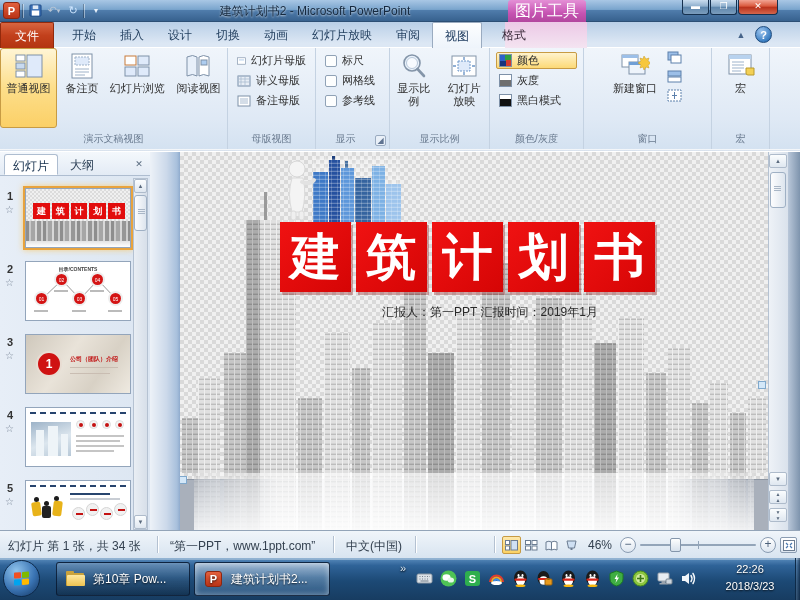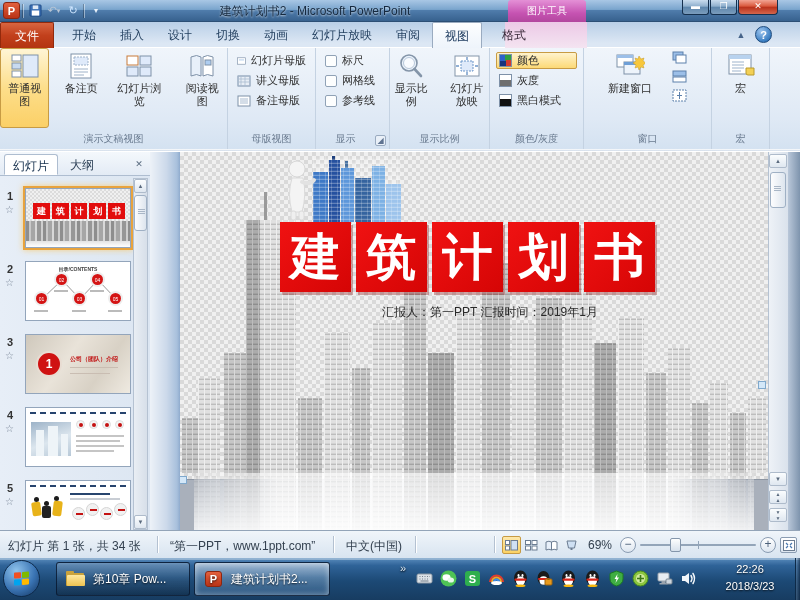--- a/index.html
+++ b/index.html
@@ -14,21 +14,21 @@
 .ppticon{width:17px;height:17px;border-radius:3px;background:linear-gradient(#e2603d,#b93316);
  color:#fff;font-weight:bold;font-size:11px;display:flex;align-items:center;justify-content:center;border:1px solid #8c2610}
 .qat .qsep{width:1px;height:14px;background:rgba(255,255,255,.45);box-shadow:-1px 0 0 rgba(0,0,0,.25)}
 .qbtn{width:16px;height:16px;display:flex;align-items:center;justify-content:center;font-size:11px;color:#e8f1fa}
 .qbtn.gray{color:#b9c6d4}
 .qbtn.blue{color:#cfe6ff}
 #win-title{position:absolute;left:170px;top:3px;width:290px;text-align:center;color:#15293f;font-size:12px;
  text-shadow:0 1px 2px rgba(255,255,255,.7);white-space:nowrap}
 #ctx-tool{position:absolute;left:508px;top:0;width:78px;height:22px;
  background:linear-gradient(180deg,#e490d6,#c653b2 60%,#b2469e);color:#fff;
- display:flex;align-items:center;justify-content:center;font-size:10px;border-radius:3px 3px 0 0}
+ display:flex;align-items:center;justify-content:center;font-size:16px;border-radius:3px 3px 0 0}
 .winbtns{position:absolute;right:22px;top:0;display:flex}
 .wbtn{height:15px;border:1px solid #15304e;border-top:none;color:#fff;font-size:9px;line-height:13px;text-align:center;
  background:linear-gradient(180deg,#c9dcee,#8fafcd 45%,#5d86ac 50%,#7b9cbc);border-radius:0 0 3px 3px;margin-left:1px}
 .wbtn.min{width:27px}.wbtn.max{width:27px}
 .wbtn.close{width:40px;background:linear-gradient(180deg,#f2a493,#d9583c 45%,#b8301a 50%,#d4664c);border-radius:0 0 4px 4px}
 
 
 #tabrow{position:absolute;left:0;top:22px;width:800px;height:25px;
  background:linear-gradient(180deg,#b9cfe7,#dce7f4 85%)}
 #ctx-tab-bg{position:absolute;left:505px;top:0;width:82px;height:26px;background:linear-gradient(180deg,#ecc9e6,#f4e4f1)}
@@ -42,21 +42,21 @@
 #ribbon-help{position:absolute;right:28px;top:4px;width:17px;height:17px;border-radius:50%;
  background:radial-gradient(circle at 35% 30%,#9cc4ee,#3a7ec2 70%,#265e9b);color:#fff;font-weight:bold;
  font-size:11px;text-align:center;line-height:17px;border:1px solid #1d4a7d}
 
 
 #ribbon{position:absolute;left:0;top:48px;width:800px;height:102px;
  background:linear-gradient(180deg,#f0f5fb,#dfe9f5 70%,#d4e2f1);border-bottom:1px solid #aebfd4}
 #ribbon::after{content:"";position:absolute;left:0;bottom:-2px;width:800px;height:2px;background:linear-gradient(#fff,#cdd9e8)}
 .rgroup{position:relative;float:left;height:100%;border-right:1px solid #c4d2e2;padding-top:0}
 .glabel{position:absolute;bottom:3px;left:0;right:0;text-align:center;font-size:10px;color:#68798e;white-space:nowrap}
-.bigrow{display:flex;justify-content:center;gap:12px}
+.bigrow{display:flex;justify-content:center;gap:2px}
 .bigbtn{display:flex;flex-direction:column;align-items:center;gap:2px;font-size:11px;color:#2f2f2f;
  padding:3px 2px 0 2px;border-radius:3px;border:1px solid transparent;text-align:center;line-height:13px}
 .bigbtn.sel{background:linear-gradient(180deg,#fff5d5,#fdde8a 50%,#fbd067);border:1px solid #c79b44}
 .smallrows{display:flex;flex-direction:column;gap:3px;padding:4px 6px}
 .srow{display:flex;align-items:center;gap:5px;font-size:11px;color:#2f2f2f;padding:1px 3px;border-radius:2px;white-space:nowrap}
 .srow.sel{background:linear-gradient(180deg,#fff3cd,#fcd976);border:1px solid #c79b44;padding:0 2px}
 .cbx{width:12px;height:12px;background:#fdfefe;border:1px solid #90a2b6;border-radius:2px}
 .micon{display:inline-block}
 .launcher{position:absolute;right:3px;bottom:3px;width:11px;height:11px;border:1px solid #9aabc0;border-radius:2px;background:#e9f0f8;
  font-size:8px;line-height:9px;text-align:center;color:#5f7democ}
@@ -655,21 +655,21 @@
         <path d="M1 2 Q4 0.5 6.5 2 L6.5 10 Q4 8.5 1 10 Z" fill="#e8f0fa" stroke="#6b7c91"></path>
         <path d="M12 2 Q9 0.5 6.5 2 L6.5 10 Q9 8.5 12 10 Z" fill="#fff" stroke="#6b7c91"></path>
       </svg>
   </div>
   <div class="vbtn" style="left:562px">
     <svg width="13" height="11" viewBox="0 0 13 11">
         <path d="M2 1 L11 1 L9.5 8 L3.5 8 Z" fill="#cfe0f3" stroke="#6b7c91"></path>
         <rect x="5.5" y="8" width="2" height="2" fill="#6b7c91"></rect>
       </svg>
   </div>
-  <div class="txt" style="left:588px">69%</div>
+  <div class="txt" style="left:588px">46%</div>
   <div class="zbtn" style="left:620px">−</div>
   <div class="zslider" style="left:640px;width:116px">
     <div class="tick"></div>
     <div class="zthumb" style="left:30px"></div>
   </div>
   <div class="zbtn" style="left:760px">+</div>
   <div id="fitbtn" style="left:780px">
     <svg width="12" height="11" viewBox="0 0 12 11">
         <rect x="0.5" y="0.5" width="11" height="10" fill="#fff" stroke="#6b7c91"></rect>
         <path d="M3 3 L5 5 M9 3 L7 5 M3 8 L5 6 M9 8 L7 6" stroke="#4a78ae" stroke-width="1.2"></path>

